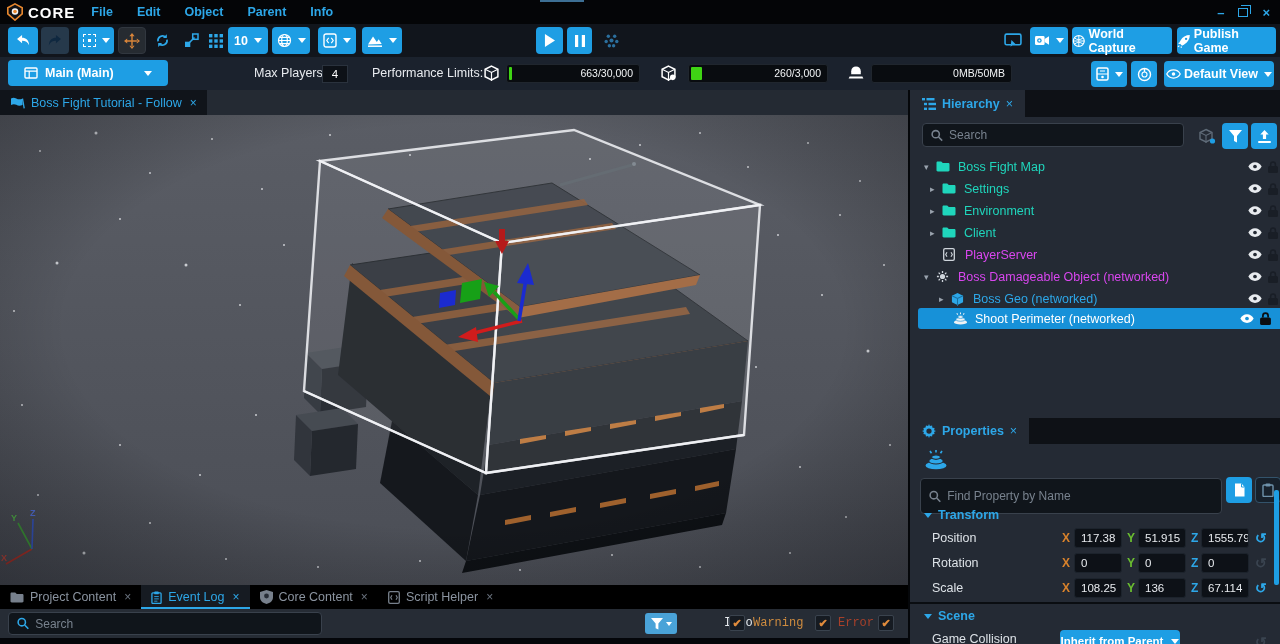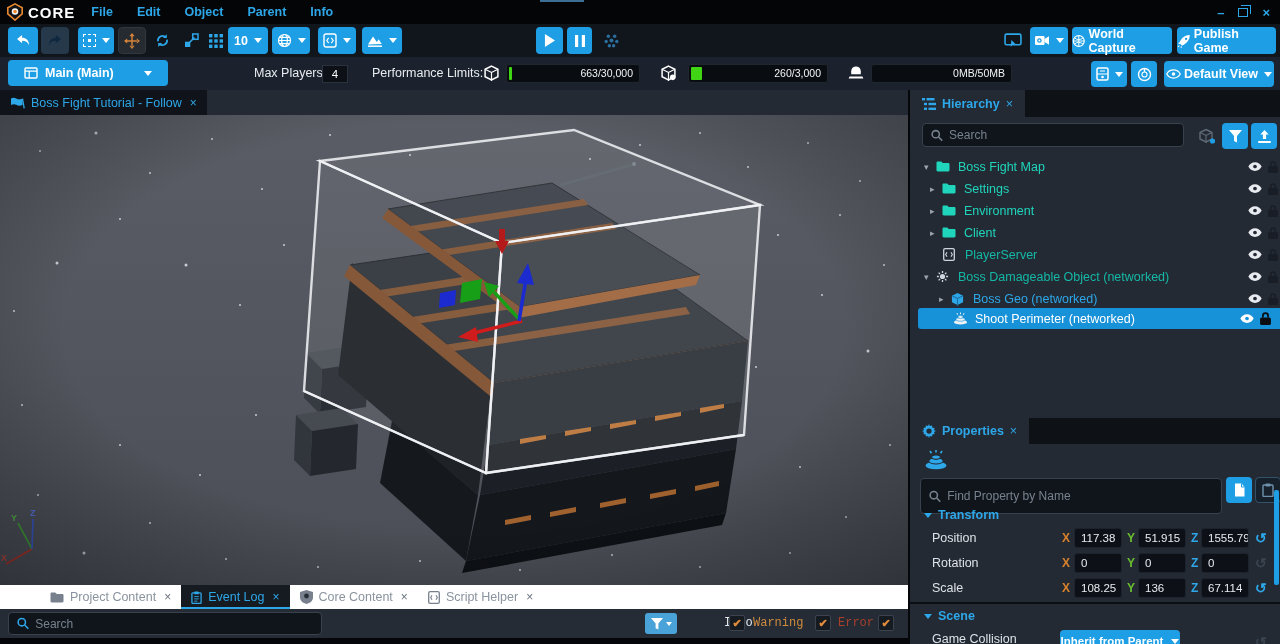--- a/index.html
+++ b/index.html
@@ -79,21 +79,21 @@
   #h-search { position:absolute; left:12px; top:0; width:262px; height:24px; }
   .sqbtn { position:absolute; width:26px; height:26px; border-radius:4px; display:flex; align-items:center; justify-content:center; }
   
   .hrow { position:absolute; left:0; width:372px; height:21px; display:flex; align-items:center; font-size:12.5px; }
   .hrow .arrow { width:12px; font-size:9px; color:#9aa3ae; flex:0 0 12px; }
   .hrow .hicon { width:16px; flex:0 0 16px; margin-right:6px; display:flex; align-items:center; }
   .hrow .hlabel { white-space:nowrap; }
   .hrow .spacer { flex:1; }
   .hrow .eye, .hrow .lock { flex:0 0 18px; display:flex; align-items:center; justify-content:center; }
   .hrow.sel { background:#1791d8; border-radius:3px; left:8px; width:364px; padding-right:8px; }
-  .t-teal { color:#1fd6bc; } .t-white { color:#14b8a6; } .t-blue { color:#2da7e8; }
+  .t-teal { color:#1fd6bc; } .t-white { color:#d946ef; } .t-blue { color:#2da7e8; }
 
   
   #p-tabs { top:328px; height:26px; }
   #p-name-icon { position:absolute; left:14px; top:359px; }
   #p-name { position:absolute; left:46px; top:357px; width:316px; height:26px; background:#0d1117; border-radius:3px;
     border:1px solid #1a2029; color:#fff; font-size:12.5px; padding-left:10px; font-family:"Liberation Sans",sans-serif; }
   #p-search { position:absolute; left:10px; top:388px; width:302px; height:36px; }
   #p-copy { left:316px; top:387px; background:#1e9ee4; }
   #p-paste { left:345px; top:387px; background:#17212c; border:1px solid #33536b; }
   .sect-head { position:absolute; left:14px; color:#2da7e8; font-size:12.5px; font-weight:bold; display:flex; align-items:center; gap:6px; }
@@ -471,21 +471,21 @@
         <path d="M32 434L6 449" stroke="#b33127" stroke-width="1.6"></path>
         <path d="M32 434L18 408" stroke="#3f9e38" stroke-width="1.6"></path>
         <path d="M32 434L33 404" stroke="#3758c9" stroke-width="1.6"></path>
         <text x="1" y="446" fill="#c2463a">X</text>
         <text x="11" y="406" fill="#54b84a">Y</text>
         <text x="30" y="401" fill="#5574e0">Z</text>
       </g>
       <rect width="908" height="470" fill="url(#vg)"></rect>
     </svg>
 
-    <div class="tabstrip" id="bot-tabs" style="background:#ffffff;padding-left:40px;">
+    <div class="tabstrip" id="bot-tabs" style="background:#000000;">
       <div class="tab">
         <svg width="14" height="11" viewBox="0 0 14 11">
           <path d="M.5 1.8C.5 1 1 .5 1.8.5h3.4L6.8 2h5.4c.8 0 1.3.5 1.3 1.3v6c0 .7-.5 1.2-1.3 1.2H1.8c-.8 0-1.3-.5-1.3-1.2z" fill="#77808c"></path>
           </svg>
         <span>Project Content</span>
         <span class="x">×</span>
       </div>
       <div class="tab active">
         <svg width="11" height="13" viewBox="0 0 12 14">
           <rect x="1" y="2" width="10" height="11.5" rx="1" fill="none" stroke="#2da7e8" stroke-width="1.4"></rect>

